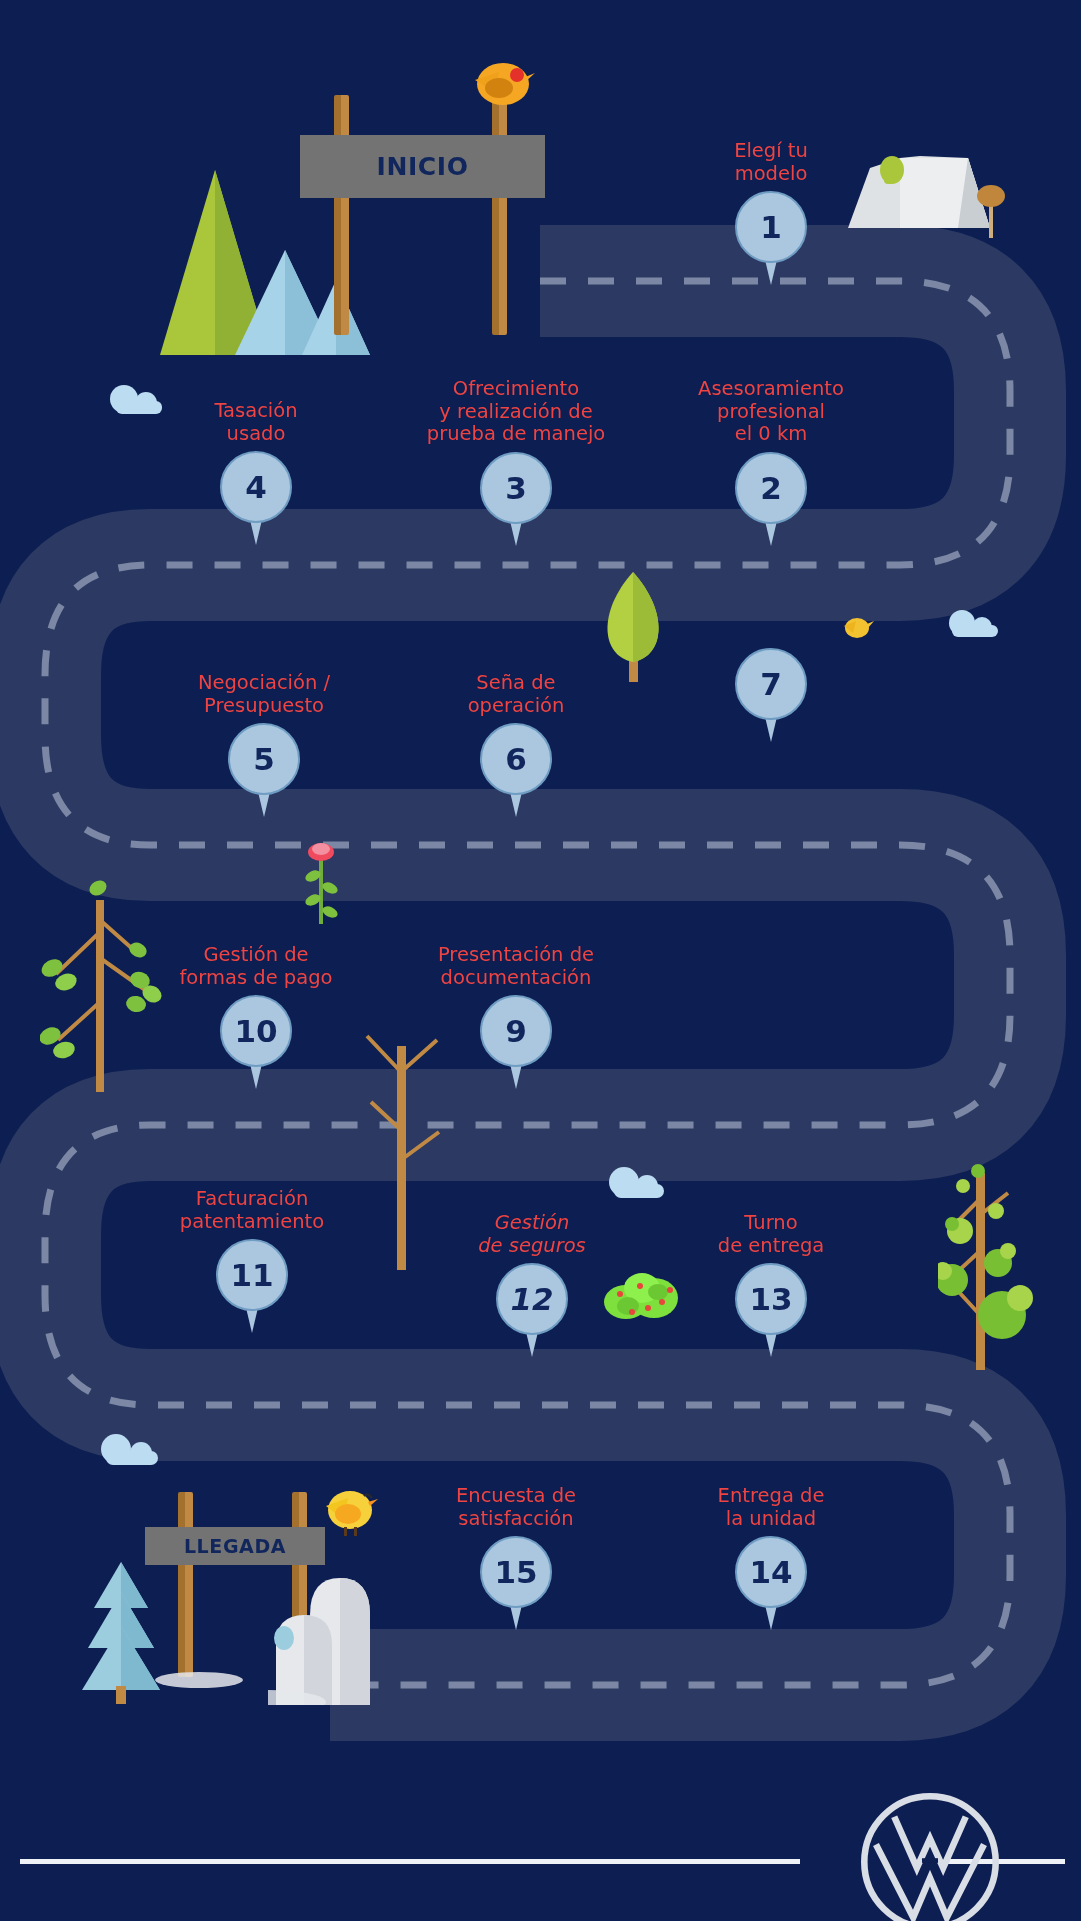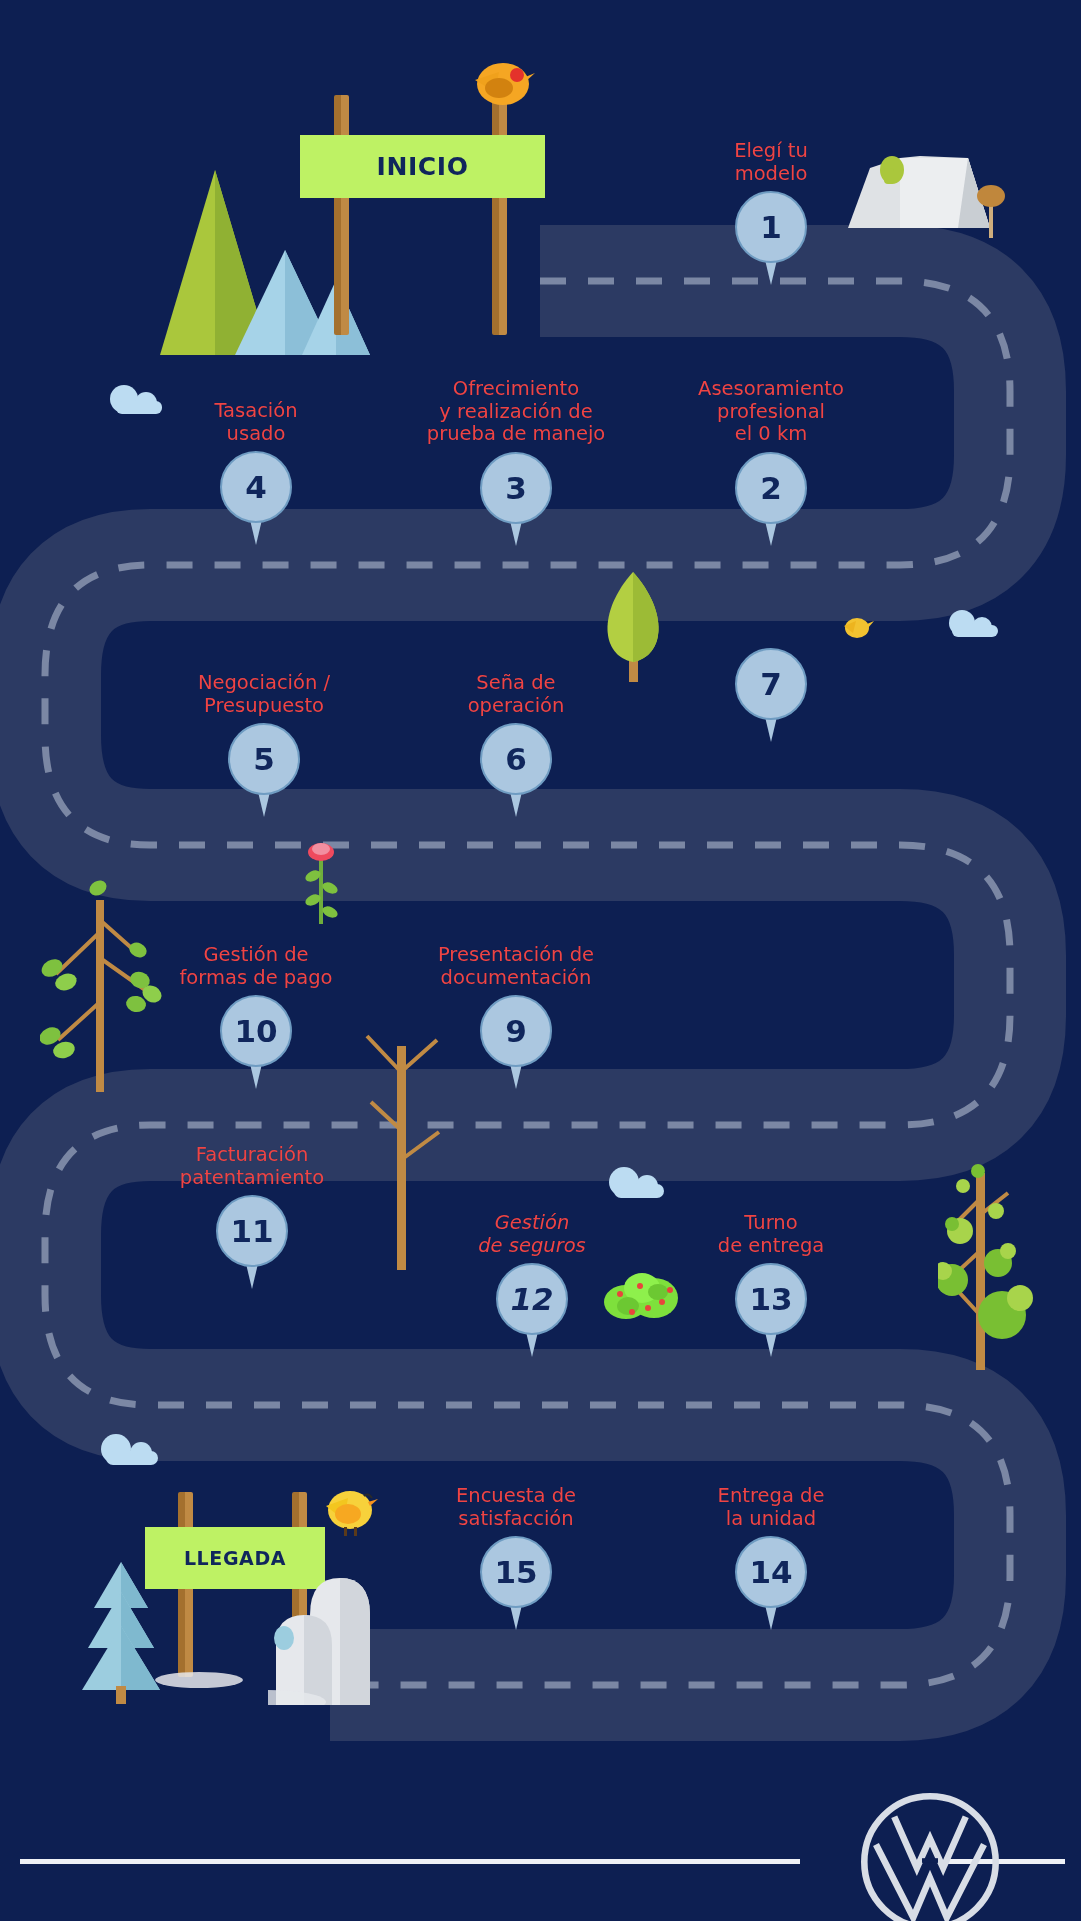--- a/index.html
+++ b/index.html
@@ -26,21 +26,21 @@
   }
   .pin .num{
     position:absolute;left:0;top:0;width:72px;height:72px;line-height:72px;
     color:#10265c;font-size:31px;font-weight:bold;
   }
   .pin.wide{width:270px;}
   .pin.wide2{width:210px;}
 
   
   .post{position:absolute;width:15px;background:linear-gradient(90deg,#a4702e 0 48%,#c08a44 48% 100%);border-radius:2px;}
-  .signboard{position:absolute;background:#bef264;display:flex;align-items:center;justify-content:center;
+  .signboard{position:absolute;background:#737373;display:flex;align-items:center;justify-content:center;
     color:#10265c;font-weight:bold;letter-spacing:.6px;}
 
   
   .footer{position:absolute;left:0;bottom:0;width:1081px;height:210px;}
   .vw-line{position:absolute;top:148px;height:5px;background:#eef1f6;}
   .vw{position:absolute;right:78px;top:78px;width:146px;height:146px;}
 </style>
 </head>
 <body>
 
@@ -225,21 +225,21 @@
       <circle cx="60" cy="118" r="14" fill="#79bf33"></circle>
       <circle cx="70" cy="106" r="8" fill="#a8d44b"></circle>
       <circle cx="14" cy="135" r="16" fill="#79bf33"></circle>
       <circle cx="5" cy="126" r="9" fill="#a8d44b"></circle>
       <circle cx="64" cy="170" r="24" fill="#79bf33"></circle>
       <circle cx="82" cy="153" r="13" fill="#a8d44b"></circle>
     </svg>
 
     <div class="post" style="left:178px;top:1492px;height:185px;"></div>
     <div class="post" style="left:292px;top:1492px;height:150px;"></div>
-    <div class="signboard" style="left:145px;top:1527px;width:180px;height:62px;font-size:19px;">
+    <div class="signboard" style="left:145px;top:1527px;width:180px;height:38px;font-size:19px;">
       <span>LLEGADA</span>
     </div>
 
     <div style="position:absolute;left:155px;top:1672px;width:88px;height:16px;background:#e6e8ec;border-radius:50%;opacity:.85;"></div>
 
     <svg style="position:absolute;left:82px;top:1562px" width="78" height="142">
       <polygon points="39,0 66,46 12,46" fill="#9ccddf"></polygon>
       <polygon points="39,0 66,46 39,46" fill="#7fb9cf"></polygon>
       <polygon points="39,30 72,86 6,86" fill="#9ccddf"></polygon>
       <polygon points="39,30 72,86 39,86" fill="#7fb9cf"></polygon>
@@ -355,21 +355,21 @@
     <div class="pin wide2" style="left:256px;top:944px;">
       <div class="label">Gestión de
 formas de pago</div>
       <div class="marker">
         <div class="tail"></div>
         <div class="bulb"></div>
         <div class="num">10</div>
       </div>
     </div>
 
-    <div class="pin wide2" style="left:252px;top:1144px;">
+    <div class="pin wide2" style="left:252px;top:1188px;">
       <div class="label">Facturación
 patentamiento</div>
       <div class="marker">
         <div class="tail"></div>
         <div class="bulb"></div>
         <div class="num">11</div>
       </div>
     </div>
 
     <div class="pin wide2" style="left:532px;top:1212px;font-style:italic;">

